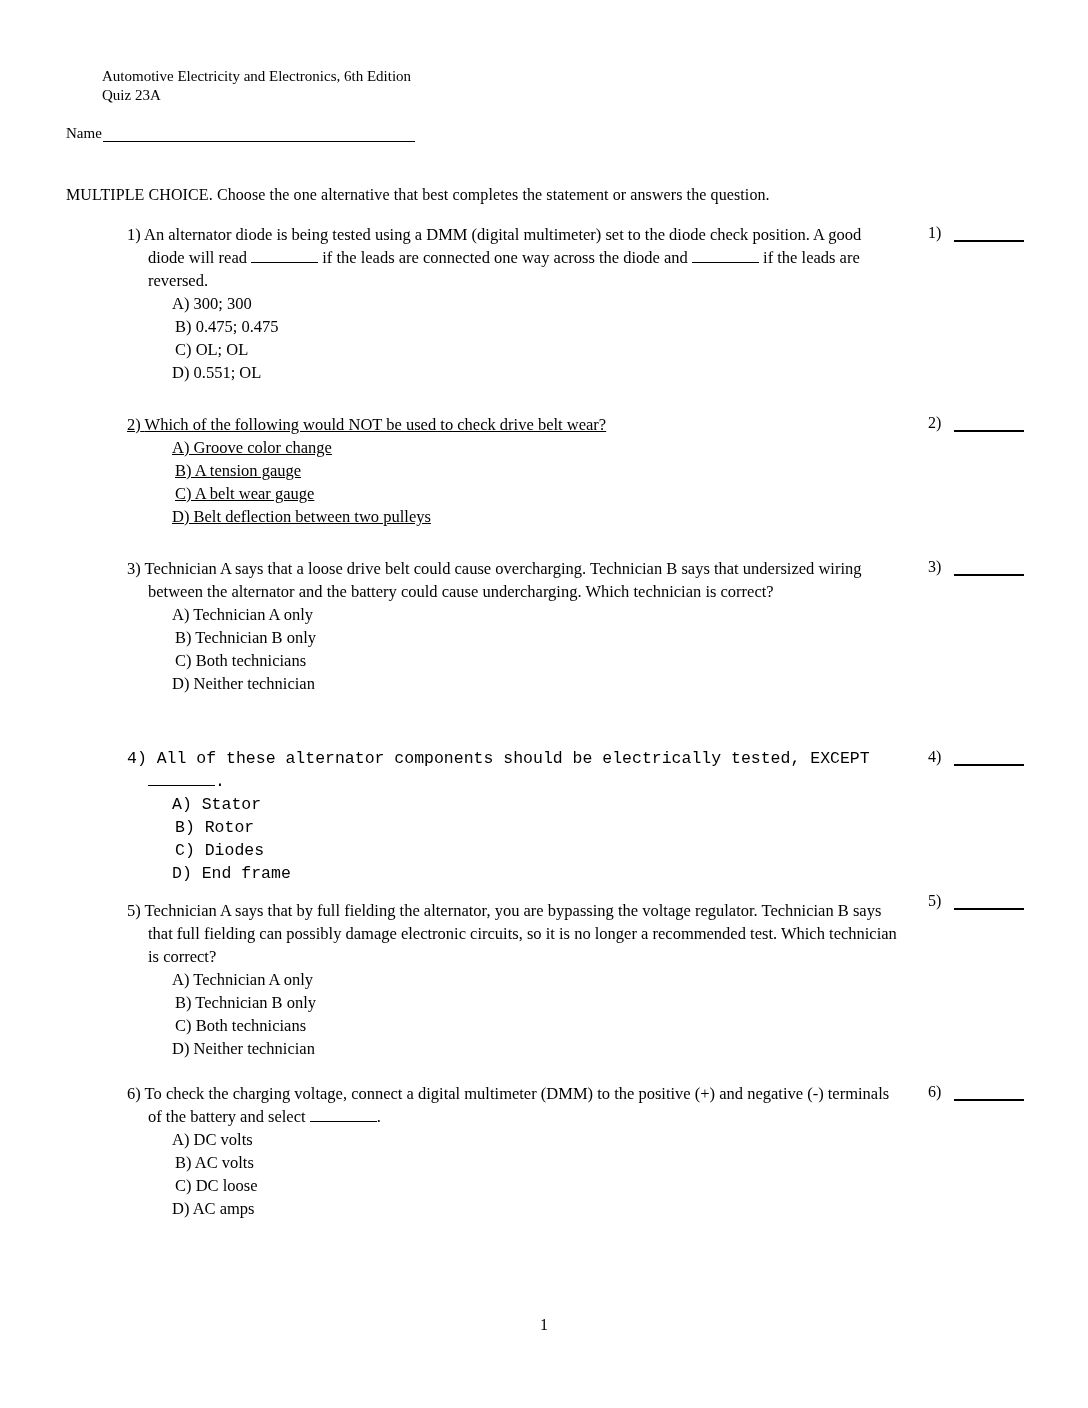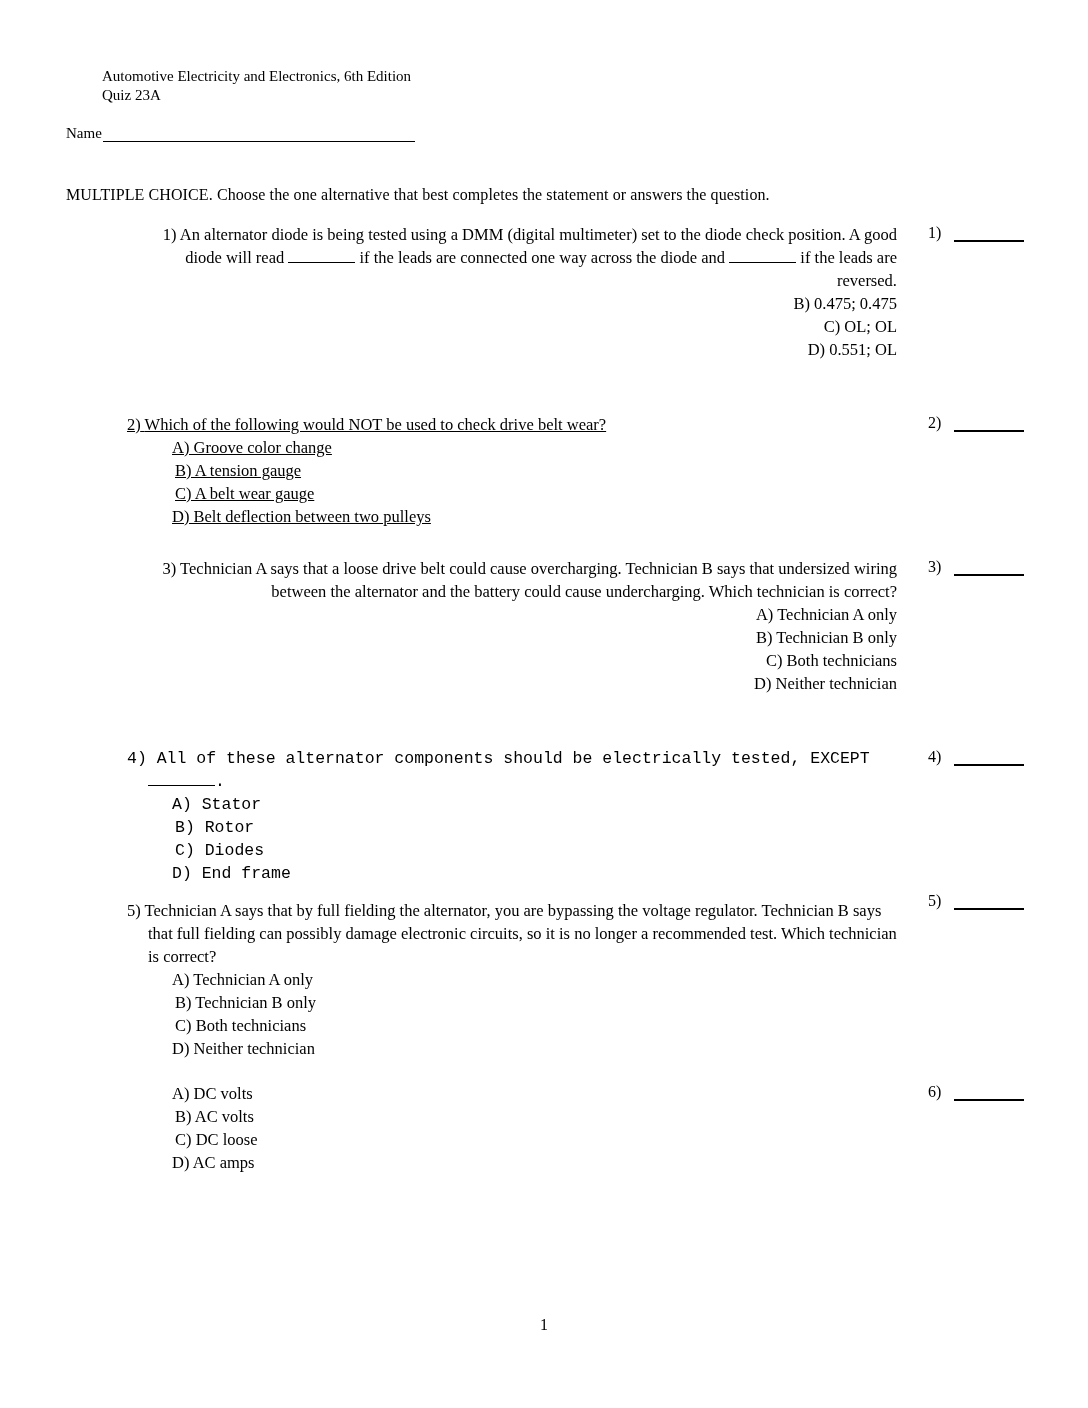--- a/index.html
+++ b/index.html
@@ -28,25 +28,26 @@
   <div>Quiz 23A</div>
 </div>
 
 <div class="name-row">
   <span>Name</span>
   <span class="name-line"></span>
 </div>
 
 <div class="instructions">MULTIPLE CHOICE.  Choose the one alternative that best completes the statement or answers the question.</div>
 
-<div class="question" style="top:223px;text-align:right;">
+<div class="question" style="top:223px;">
   <div class="q-stem">
     <span>1)</span>
     <span>An alternator diode is being tested using a DMM (digital multimeter) set to the diode check position. A good diode will read </span><span class="blank"></span><span> if the leads are connected one way across the diode and </span><span class="blank"></span><span> if the leads are reversed.</span>
   </div>
+  <div class="choice a">A) 300; 300</div>
   <div class="choice b">B) 0.475; 0.475</div>
   <div class="choice c">C) OL; OL</div>
   <div class="choice d">D) 0.551; OL</div>
 </div>
 <div class="answer-slot" style="top:224px;">
   <span>1)</span>
   <span class="answer-line"></span>
 </div>
 
 <div class="question" style="top:413px;text-decoration:underline;">
@@ -57,21 +58,21 @@
   <div class="choice a">A) Groove color change</div>
   <div class="choice b">B) A tension gauge</div>
   <div class="choice c">C) A belt wear gauge</div>
   <div class="choice d">D) Belt deflection between two pulleys</div>
 </div>
 <div class="answer-slot" style="top:414px;">
   <span>2)</span>
   <span class="answer-line"></span>
 </div>
 
-<div class="question" style="top:557px;text-align:right;">
+<div class="question" style="top:557px;">
   <div class="q-stem">
     <span>3)</span>
     <span>Technician A says that a loose drive belt could cause overcharging. Technician B says that undersized wiring between the alternator and the battery could cause undercharging. Which technician is correct?</span>
   </div>
   <div class="choice a">A) Technician A only</div>
   <div class="choice b">B) Technician B only</div>
   <div class="choice c">C) Both technicians</div>
   <div class="choice d">D) Neither technician</div>
 </div>
 <div class="answer-slot" style="top:558px;">
@@ -103,20 +104,24 @@
   <div class="choice b">B) Technician B only</div>
   <div class="choice c">C) Both technicians</div>
   <div class="choice d">D) Neither technician</div>
 </div>
 <div class="answer-slot" style="top:892px;">
   <span>5)</span>
   <span class="answer-line"></span>
 </div>
 
 <div class="question" style="top:1082px;">
+  <div class="q-stem">
+    <span>6)</span>
+    <span>To check the charging voltage, connect a digital multimeter (DMM) to the positive (+) and negative (-) terminals of the battery and select </span><span class="blank"></span><span>.</span>
+  </div>
   <div class="choice a">A) DC volts</div>
   <div class="choice b">B) AC volts</div>
   <div class="choice c">C) DC loose</div>
   <div class="choice d">D) AC amps</div>
 </div>
 <div class="answer-slot" style="top:1083px;">
   <span>6)</span>
   <span class="answer-line"></span>
 </div>
 

